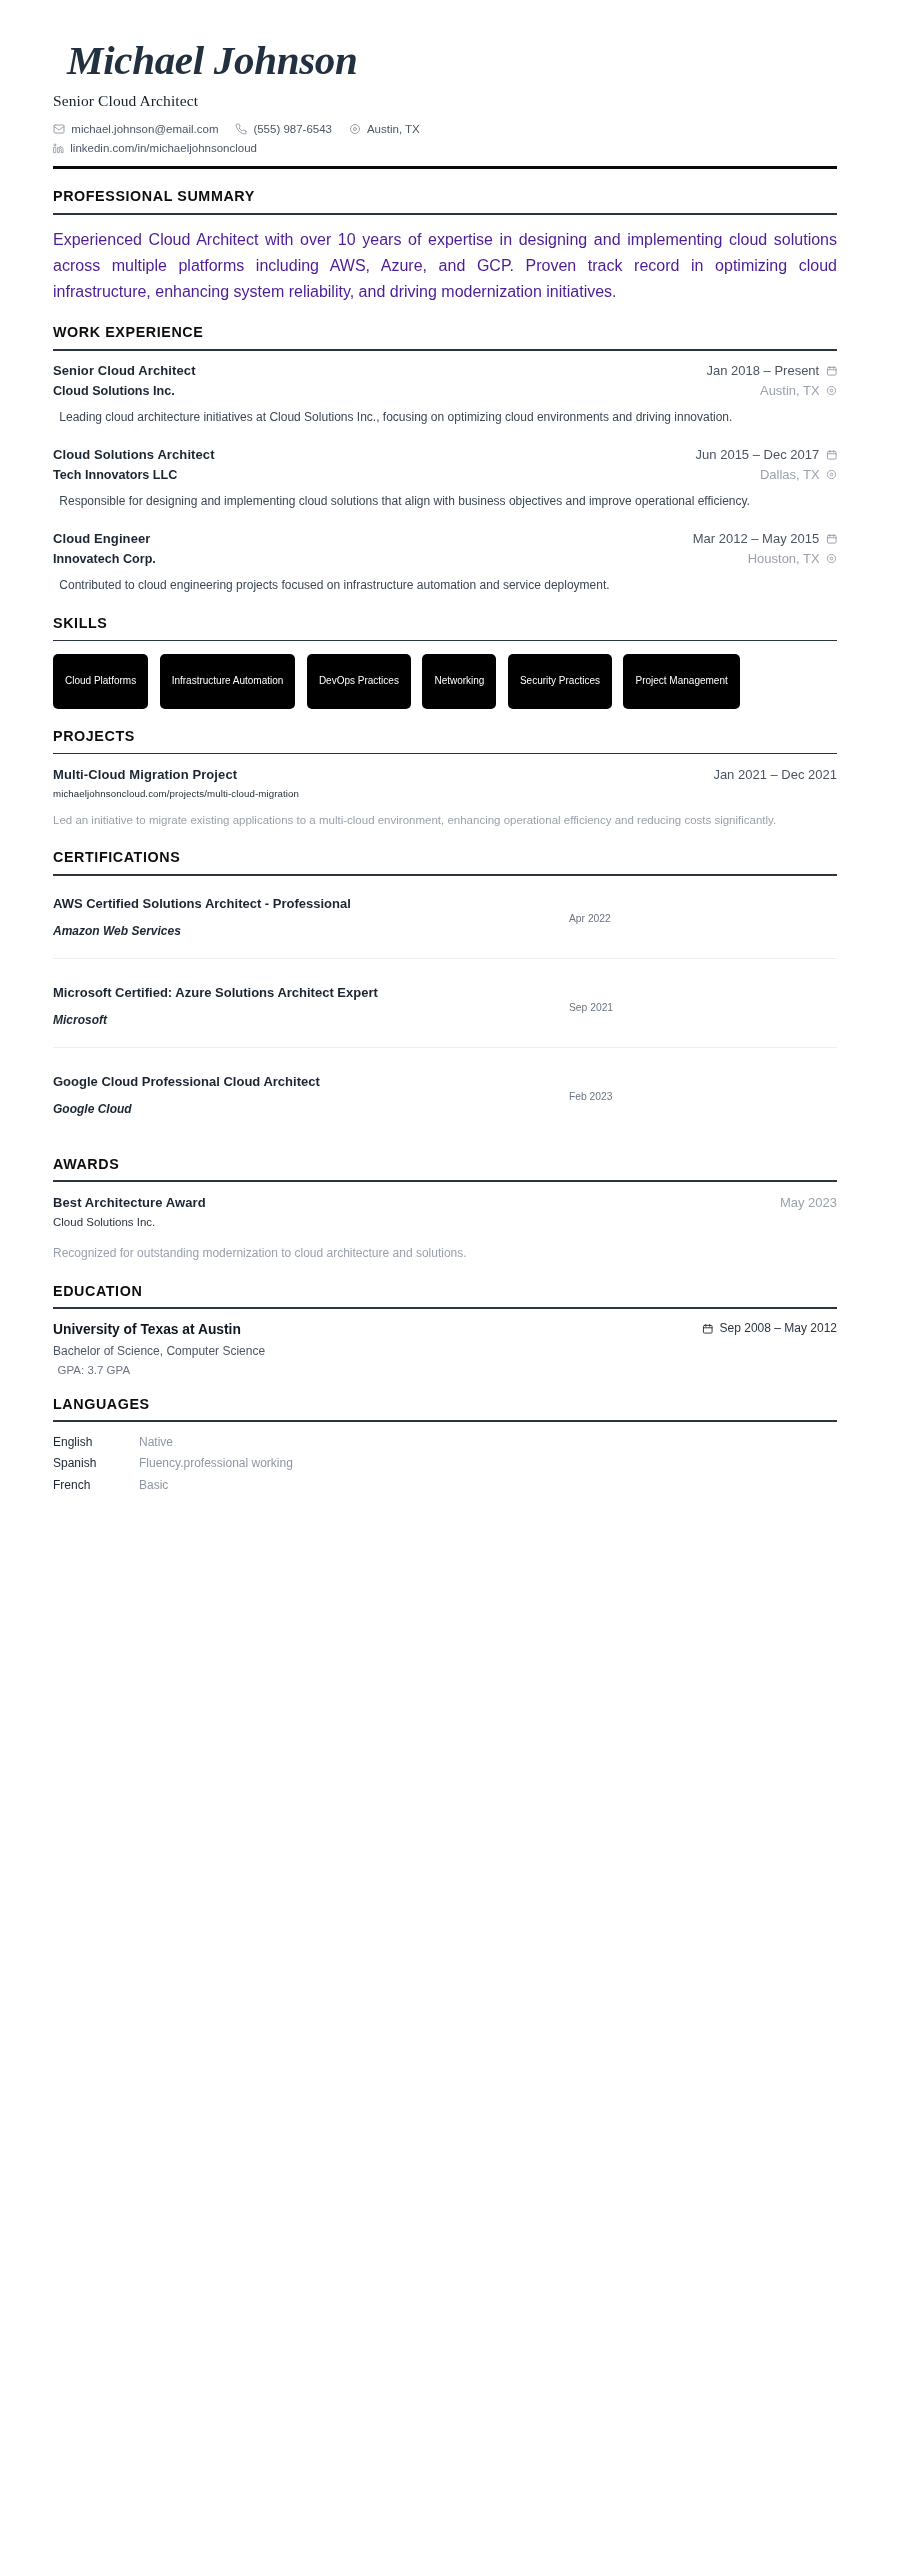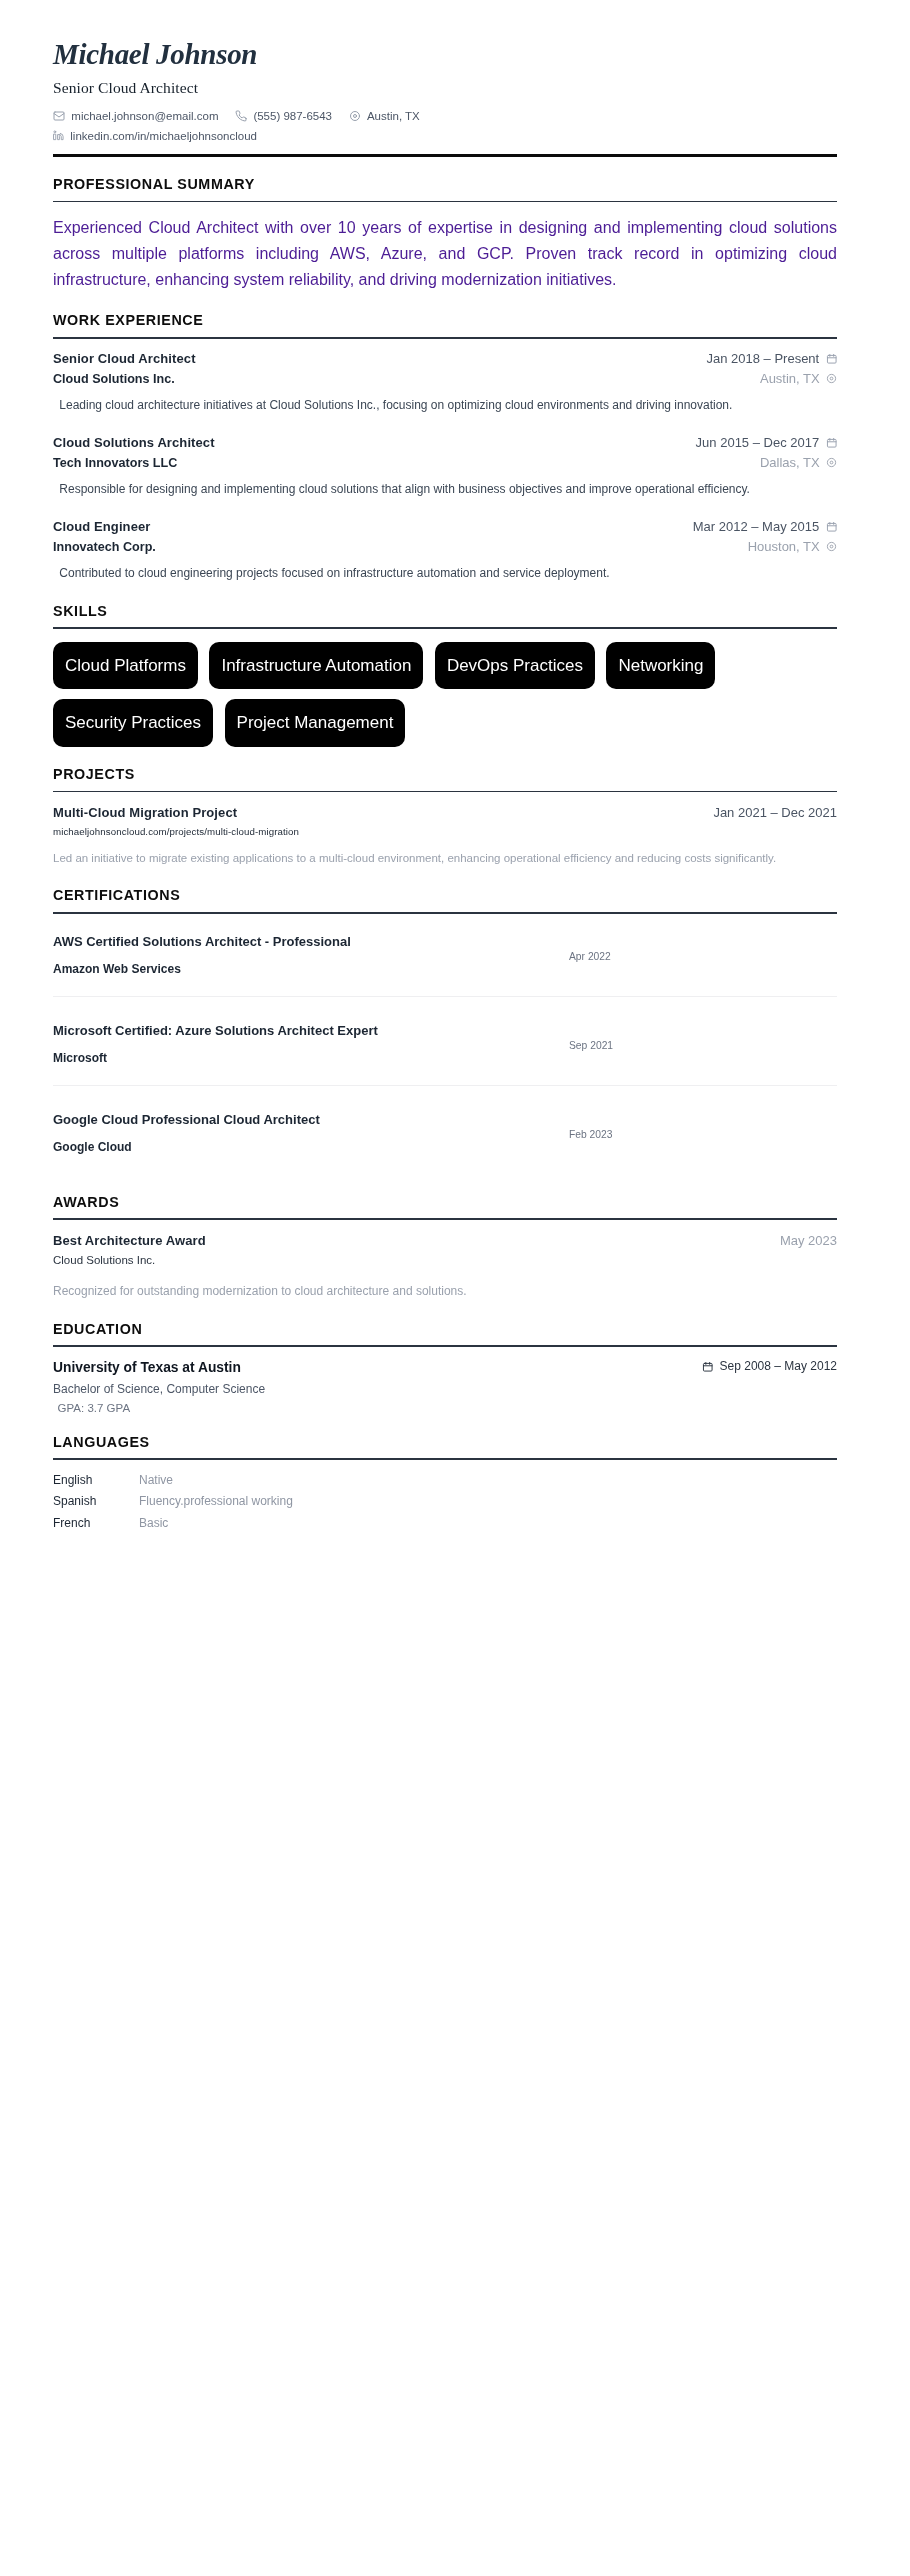--- a/index.html
+++ b/index.html
@@ -21,24 +21,25 @@
   }
   .sheet {
     padding: 40px 73px 0 53px;
   }
 
   
   .name {
     font-family: "Liberation Serif", serif;
     font-style: italic;
     font-weight: 700;
-    font-size: 29px;
+    font-size: 41px;
     line-height: 1.02;
     letter-spacing: -0.3px;
     color: #22303f;
+    margin-left: 14px;
   }
   .headline {
     font-family: "Liberation Serif", serif;
     font-size: 15.5px;
     font-weight: 400;
     color: #16202b;
     margin-top: 9.7px;
     letter-spacing: 0.1px;
   }
   .contact-rows { margin-top: 13px; }
@@ -135,24 +136,24 @@
     padding-left: 6.3px;
     text-align: justify;
     hyphens: auto;
   }
 
   
   .pills { display: flex; flex-wrap: wrap; gap: 10.3px 11.5px; }
   .pill {
     background: #000000;
     color: #ffffff;
-    font-size: 17px;
+    font-size: 10px;
     font-weight: 400;
-    padding: 13px 12px;
-    border-radius: 10px;
+    padding: 21px 12px;
+    border-radius: 5px;
     line-height: 1.25;
   }
 
   
   .project-url {
     font-size: 9.7px;
     color: #1c2633;
     margin-top: 5.7px;
     letter-spacing: 0.1px;
   }
@@ -179,20 +180,21 @@
   .cert-name {
     font-size: 13px;
     font-weight: 700;
     color: #1c2633;
   }
   .cert-issuer {
     font-size: 12px;
     font-weight: 700;
     color: #1c2633;
     margin-top: 13px;
+    font-style: italic;
   }
   .cert-date {
     font-size: 10.3px;
     color: #6c7483;
     padding-top: 2.3px;
   }
 
   
   .award-org {
     font-size: 11.5px;

